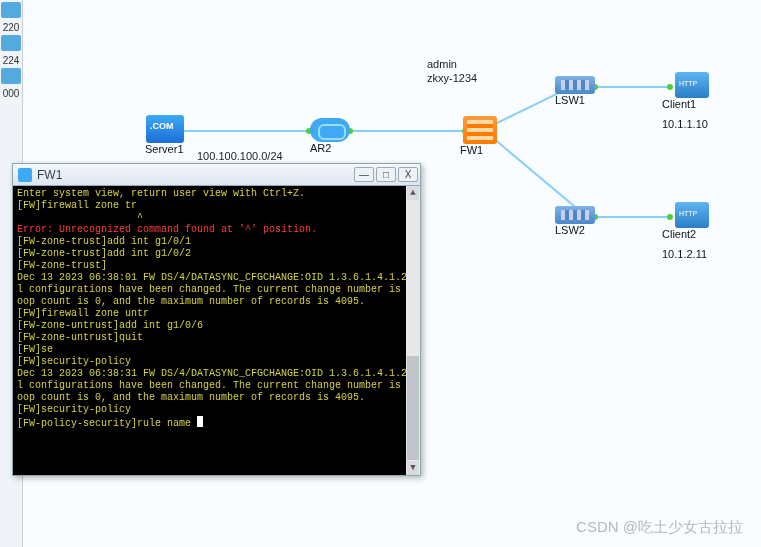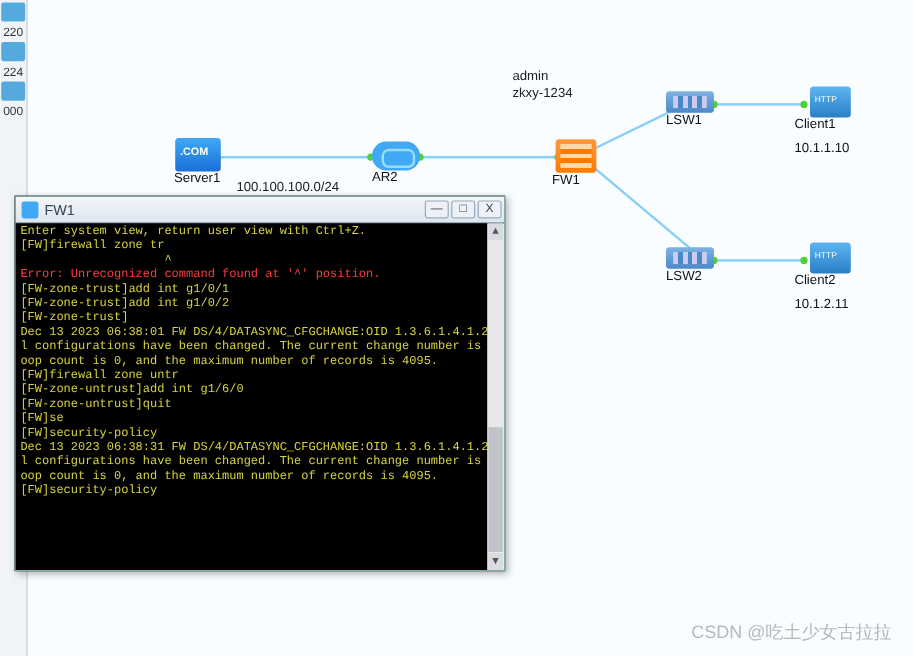--- a/index.html
+++ b/index.html
@@ -149,28 +149,29 @@
         <div class="cli-line">[FW]firewall zone tr</div>
         <div class="cli-line">                    ^</div>
         <div class="cli-line err">Error: Unrecognized command found at '^' position.</div>
         <div class="cli-line">[FW-zone-trust]add int g1/0/1</div>
         <div class="cli-line">[FW-zone-trust]add int g1/0/2</div>
         <div class="cli-line">[FW-zone-trust]</div>
         <div class="cli-line">Dec 13 2023 06:38:01 FW DS/4/DATASYNC_CFGCHANGE:OID 1.3.6.1.4.1.2011.5.25.191.</div>
         <div class="cli-line">l configurations have been changed. The current change number is 2, the change</div>
         <div class="cli-line">oop count is 0, and the maximum number of records is 4095.</div>
         <div class="cli-line">[FW]firewall zone untr</div>
-        <div class="cli-line">[FW-zone-untrust]add int g1/6/0</div>
+        <div class="cli-line">[FW-zone-untrust]add int g1/0/6</div>
         <div class="cli-line">[FW-zone-untrust]quit</div>
         <div class="cli-line">[FW]se</div>
         <div class="cli-line">[FW]security-policy</div>
         <div class="cli-line">Dec 13 2023 06:38:31 FW DS/4/DATASYNC_CFGCHANGE:OID 1.3.6.1.4.1.2011.5.25.191.</div>
         <div class="cli-line">l configurations have been changed. The current change number is 3, the change</div>
         <div class="cli-line">oop count is 0, and the maximum number of records is 4095.</div>
         <div class="cli-line">[FW]security-policy</div>
+        <div class="cli-line">[FW-policy-security]rule name <span class="cursor"></span></div>
       </div>
     <div class="scrollbar">
       <div class="arr" style="top:0;">▲</div>
       <div class="thumb" style="top:170px; height:104px;"></div>
       <div class="arr" style="bottom:0;">▼</div>
     </div>
   </div>
 </div>
 
 <div class="watermark">CSDN @吃土少女古拉拉</div>

